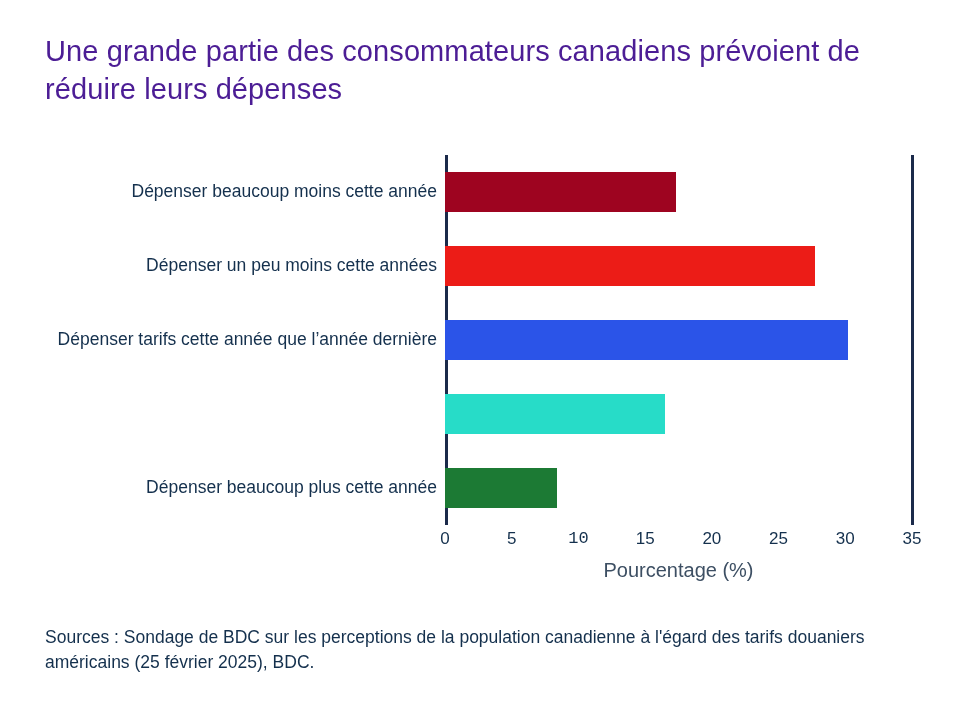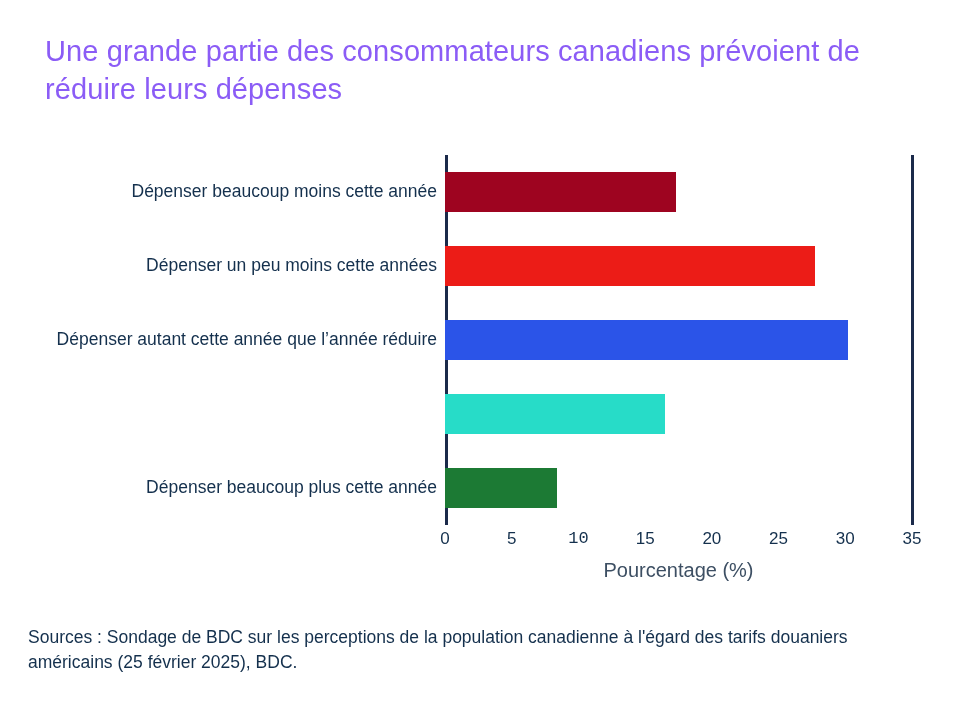--- a/index.html
+++ b/index.html
@@ -21,21 +21,21 @@
     box-sizing: border-box;
   }
   .title {
     position: absolute;
     left: 45px;
     top: 32px;
     width: 860px;
     font-size: 29px;
     line-height: 1.32;
     font-weight: 400;
-    color: #8b5cf6;
+    color: #4c1d95;
     letter-spacing: 0.1px;
   }
   
   .chart {
     position: absolute;
     left: 45px;
     top: 155px;
     width: 870px;
     height: 420px;
   }
@@ -113,41 +113,41 @@
     left: 0;
     top: 404px;
     width: 467px;
     text-align: center;
     font-size: 20px;
     color: #3d4f63;
   }
   
   .sources {
     position: absolute;
-    left: 28px;
+    left: 45px;
     top: 625px;
     width: 880px;
     font-size: 17.5px;
     line-height: 1.45;
     color: #14304d;
   }
 </style>
 </head>
 <body>
 
 <div class="page">
 
   <div class="title">Une grande partie des consommateurs canadiens prévoient de réduire leurs dépenses</div>
 
   <div class="chart">
 
     <div class="cat-labels">
         <div class="cat" style="top: 25px;">Dépenser beaucoup moins cette année</div>
         <div class="cat" style="top: 99px;">Dépenser un peu moins cette années</div>
-        <div class="cat" style="top: 173px;">Dépenser autant cette année que l’année réduire</div>
+        <div class="cat" style="top: 173px;">Dépenser tarifs cette année que l’année dernière</div>
         <div class="cat" style="top: 321px;">Dépenser beaucoup plus cette année</div>
       </div>
 
     <div class="plot">
       <div class="axis-line"></div>
       <div class="axis-right"></div>
       <div class="rows">
           <div class="row" style="top: 17px;">
             <div class="bar" style="width: 230.831px; background: rgb(158, 4, 32);"></div>
           </div>

